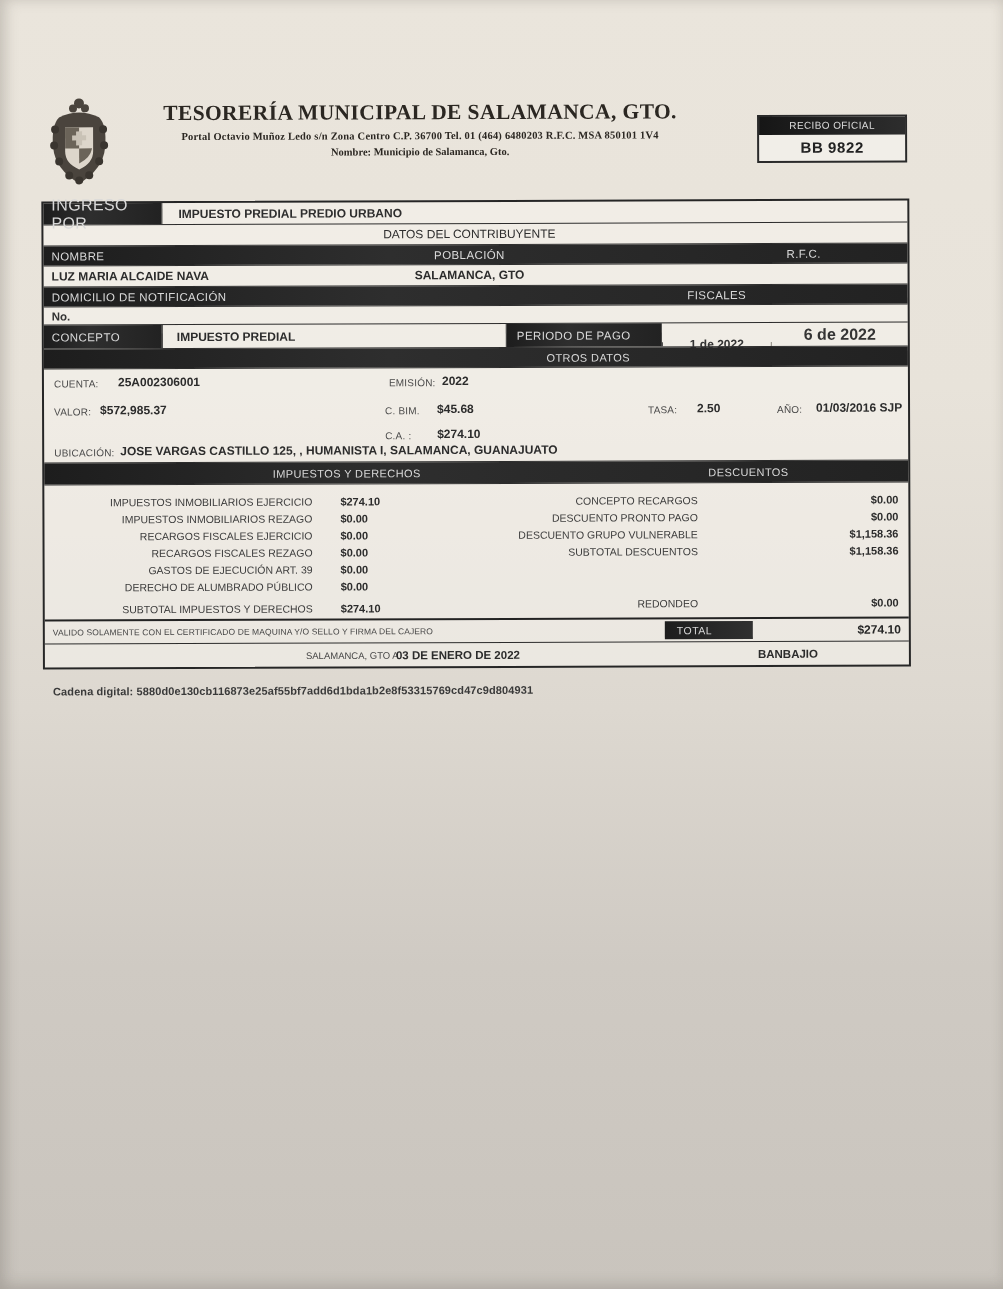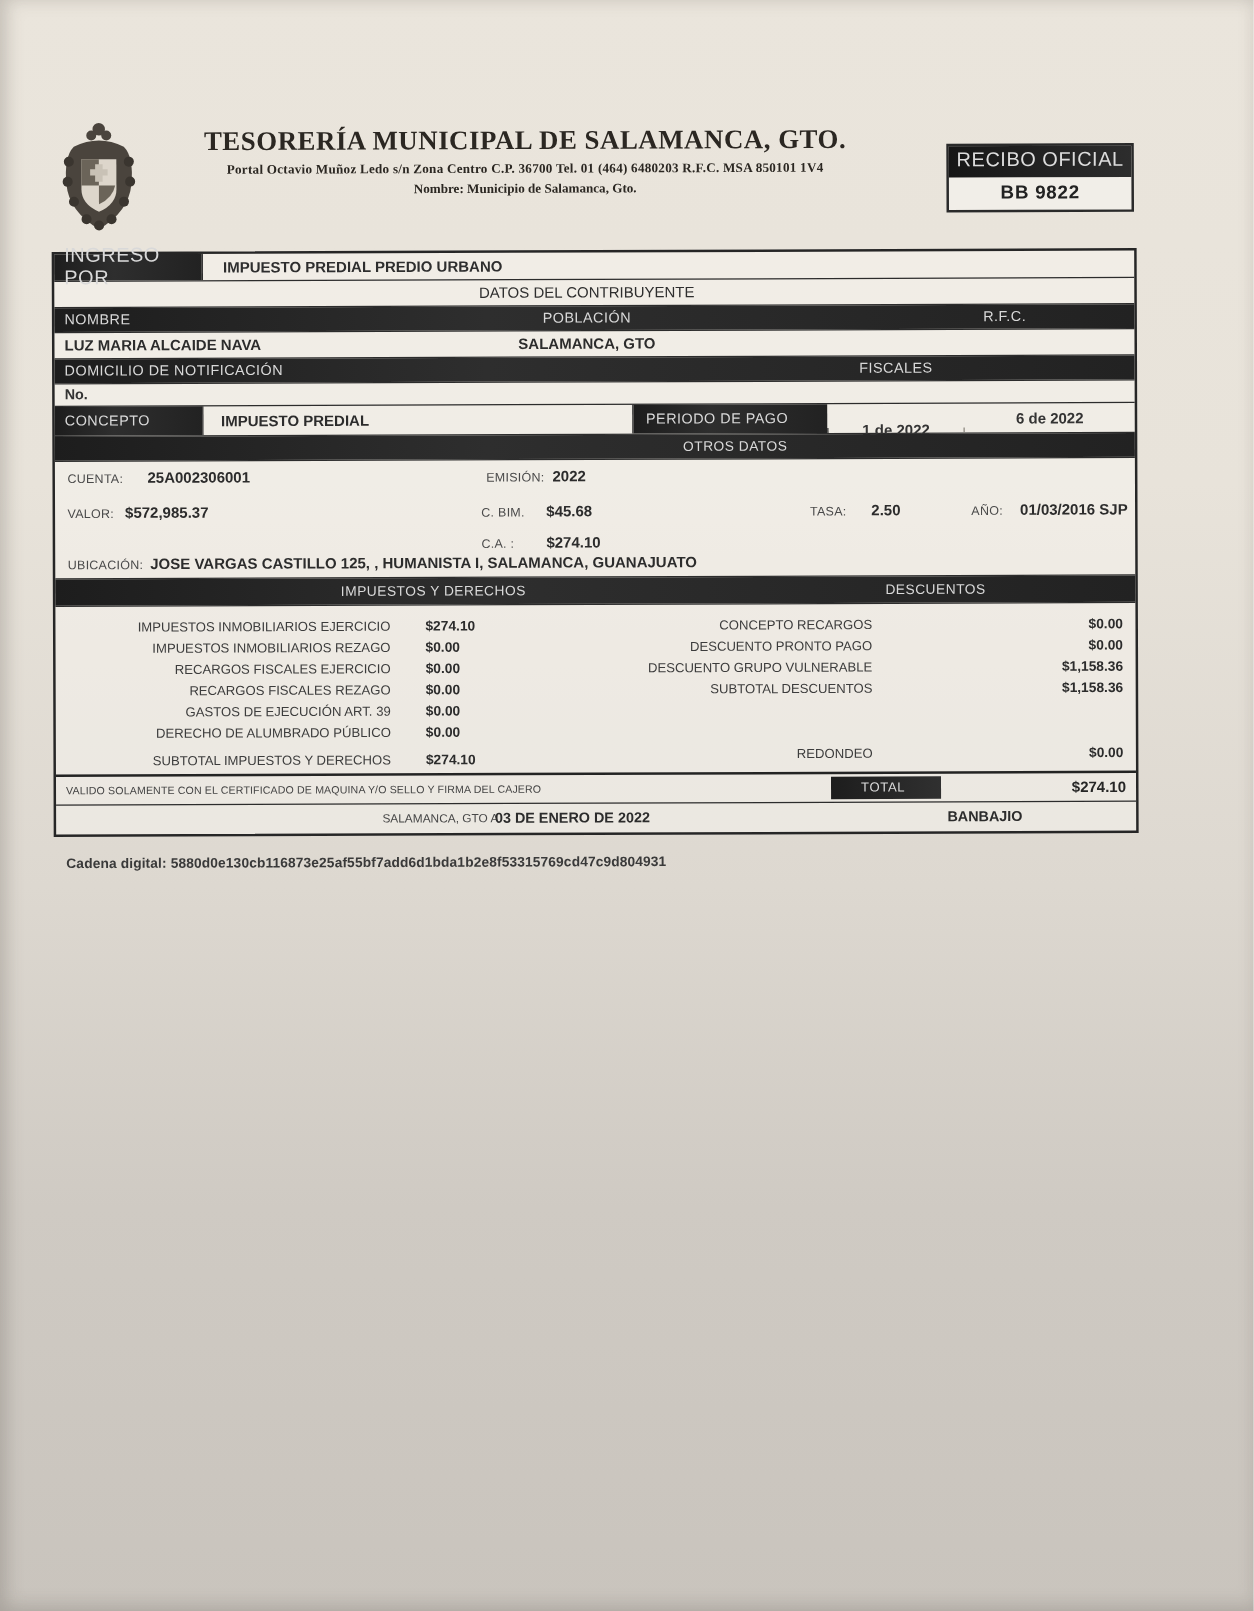--- a/index.html
+++ b/index.html
@@ -19,21 +19,21 @@
   }
   
   .hdr{ position:relative; height:106px; }
   .logo{ position:absolute; left:4px; top:0; width:68px; height:92px; }
   .title-block{ position:absolute; left:74px; top:6px; width:610px; text-align:center;
     font-family:"Liberation Serif", serif; color:#2b2722; }
   .title{ font-size:21.5px; font-weight:bold; letter-spacing:.4px; white-space:nowrap; }
   .addr{ font-size:10.5px; font-weight:bold; margin-top:5px; letter-spacing:.2px; }
   .nameline{ font-size:10.5px; font-weight:bold; margin-top:5px; }
   .recibo-box{ position:absolute; left:716px; top:22px; width:150px; border:2px solid #2a2a2a; background:#f1eee8; }
-  .recibo-bar{ background:linear-gradient(90deg,#161616,#2d2d2d); color:#dcdcdc; font-size:16px;
+  .recibo-bar{ background:linear-gradient(90deg,#161616,#2d2d2d); color:#dcdcdc; font-size:10px;
     text-align:center; padding:3px 0 4px; letter-spacing:.4px; }
   .recibo-num{ text-align:center; font-size:15px; font-weight:bold; color:#222; padding:4px 0 5px; letter-spacing:.6px; }
   
   .receipt{ border:2px solid #262626; background:rgba(250,248,244,.45); font-size:11px; color:#343434; }
   .bar{ background:linear-gradient(90deg,#1d1d1d,#2e2e2e 40%,#222); color:#d9d9d9; letter-spacing:.4px; }
   .row{ position:relative; }
   .h22{height:22px} .h21{height:21px} .h20{height:20px} .h18{height:18px}
   .h24{height:24px} .h23{height:23px}
   .abs{ position:absolute; top:50%; transform:translateY(-50%); white-space:nowrap; }
   .ctr{ transform:translate(-50%,-50%); }
@@ -50,21 +50,21 @@
   .row-dom{ border-bottom:1px solid #2c2c2c; font-size:11.5px; }
   .row-no{ border-bottom:1px solid #2c2c2c; font-weight:bold; font-size:11.5px; }
   
   .row-concepto{ display:flex; border-bottom:1px solid #2c2c2c; font-size:11.5px; }
   .cell{ display:flex; align-items:center; }
   .c-label{ width:118px; padding-left:8px; }
   .c-value{ width:345px; border-left:1px solid #2c2c2c; border-right:1px solid #2c2c2c;
      padding-left:14px; font-weight:bold; font-size:12px; color:#2c2c2c; }
   .c-periodo{ width:155px; padding-left:10px; }
   .c-p1{ width:110px; border-left:1px solid #2c2c2c; border-right:1px solid #8b877f; justify-content:center; font-weight:bold; font-size:12px;margin-top:19px; }
-  .c-p2{ flex:1; justify-content:center; font-weight:bold; font-size:12px; }
+  .c-p2{ flex:1; justify-content:center; font-weight:bold; font-size:16px; }
   
   .otros{ height:94px; border-bottom:1px solid #2c2c2c; position:relative; }
   .sm{ font-size:10px; color:#4a4a4a; letter-spacing:.2px; }
   .val{ font-weight:bold; font-size:12px; color:#2c2c2c; }
   .otros .fixed{ position:absolute; white-space:nowrap; }
   
   .items{ height:136px; display:flex; border-bottom:2px solid #232323; padding-top:8px; }
   .col-left{ width:49%; display:flex; flex-direction:column; }
   .col-right{ width:51%; display:flex; flex-direction:column; }
   .item-row{ display:flex; align-items:center; height:17px; font-size:10.5px; }
@@ -73,21 +73,21 @@
   .ir-label{ width:230px; text-align:right; color:#3c3c3c; }
   .ir-value{ flex:1; text-align:right; padding-right:10px; font-weight:bold; color:#2c2c2c; font-size:11px; }
   .spacer{ flex:1; }
   .subtotal{ margin-top:5px; }
   .redondeo{ margin-bottom:6px; }
   
   .row-total{ border-bottom:1px solid #2c2c2c; }
   .valido{ font-size:8.5px; letter-spacing:.1px; color:#444; }
   .total-box{ position:absolute; left:620px; top:2px; bottom:2px; width:88px;
      background:linear-gradient(90deg,#1d1d1d,#303030); color:#d9d9d9; font-size:10.5px;
-     display:flex; align-items:center; padding-left:24px; letter-spacing:.5px; }
+     display:flex; align-items:center; padding-left:12px; letter-spacing:.5px; }
   .total-amt{ position:absolute; right:8px; top:50%; transform:translateY(-50%);
      font-weight:bold; font-size:12px; color:#262626; }
   
   .lugar{ font-size:9.5px; color:#474747; }
   .bold11{ font-weight:bold; font-size:11.5px; color:#2c2c2c; }
   
   .cadena{ margin-top:16px; margin-left:10px; font-size:11px; font-weight:bold; color:#3a3a3a; letter-spacing:.1px; }
 </style>
 </head>
 <body>

